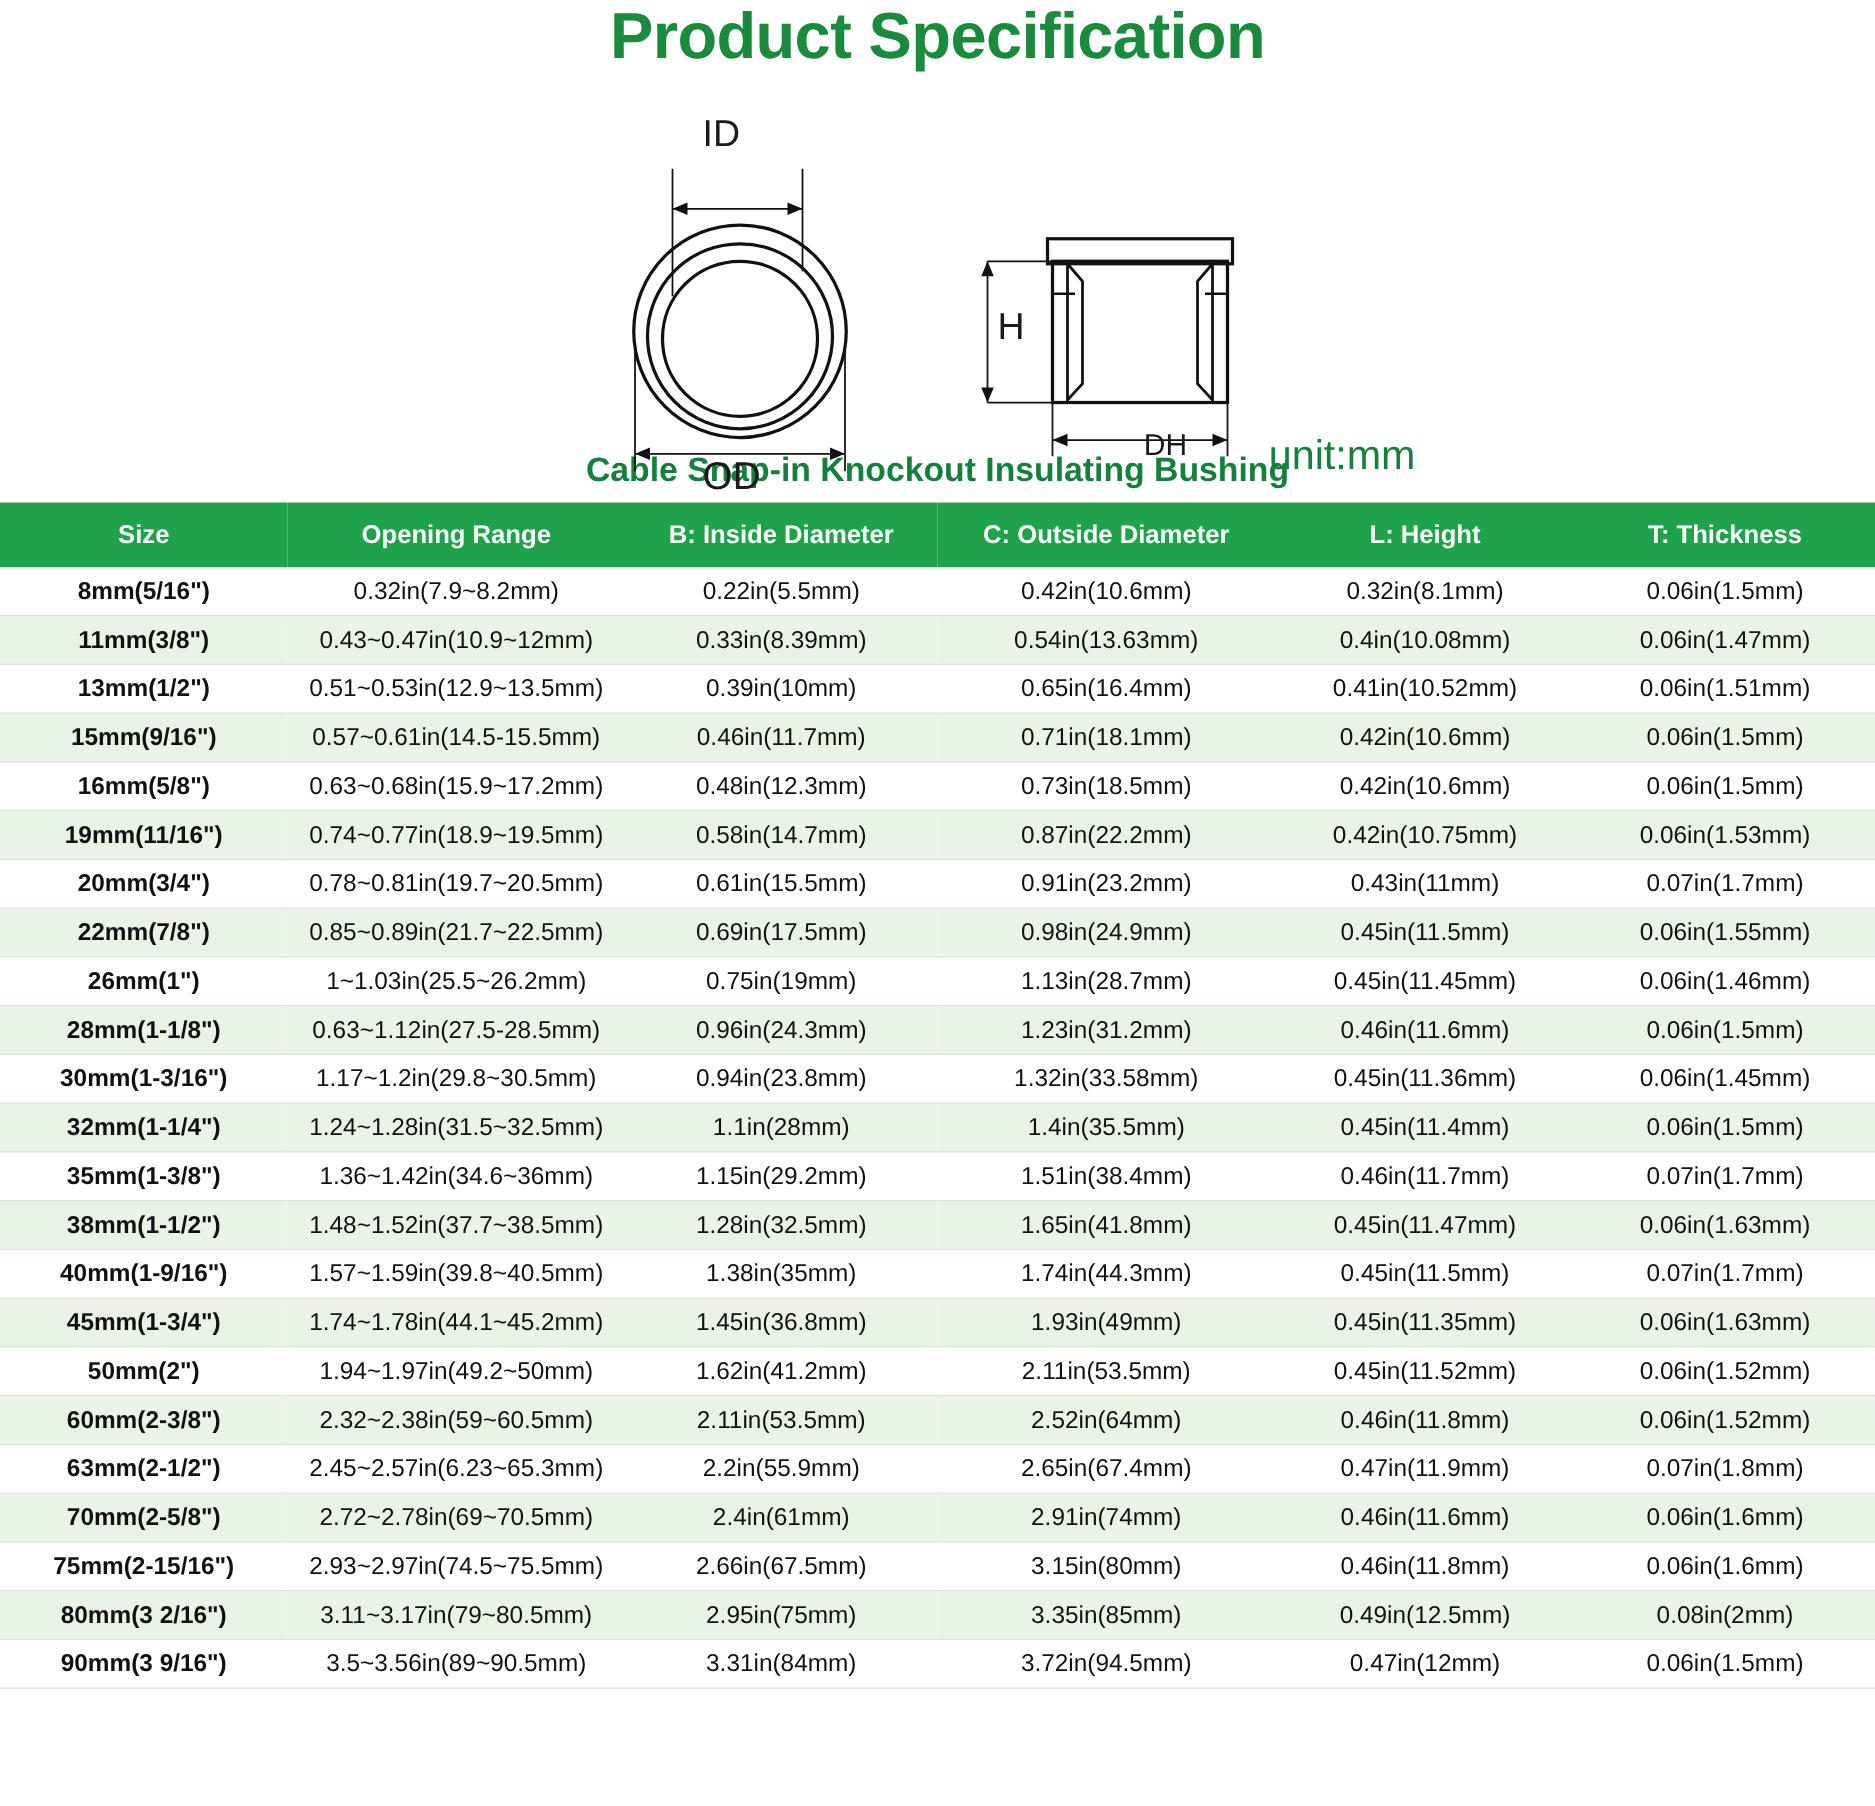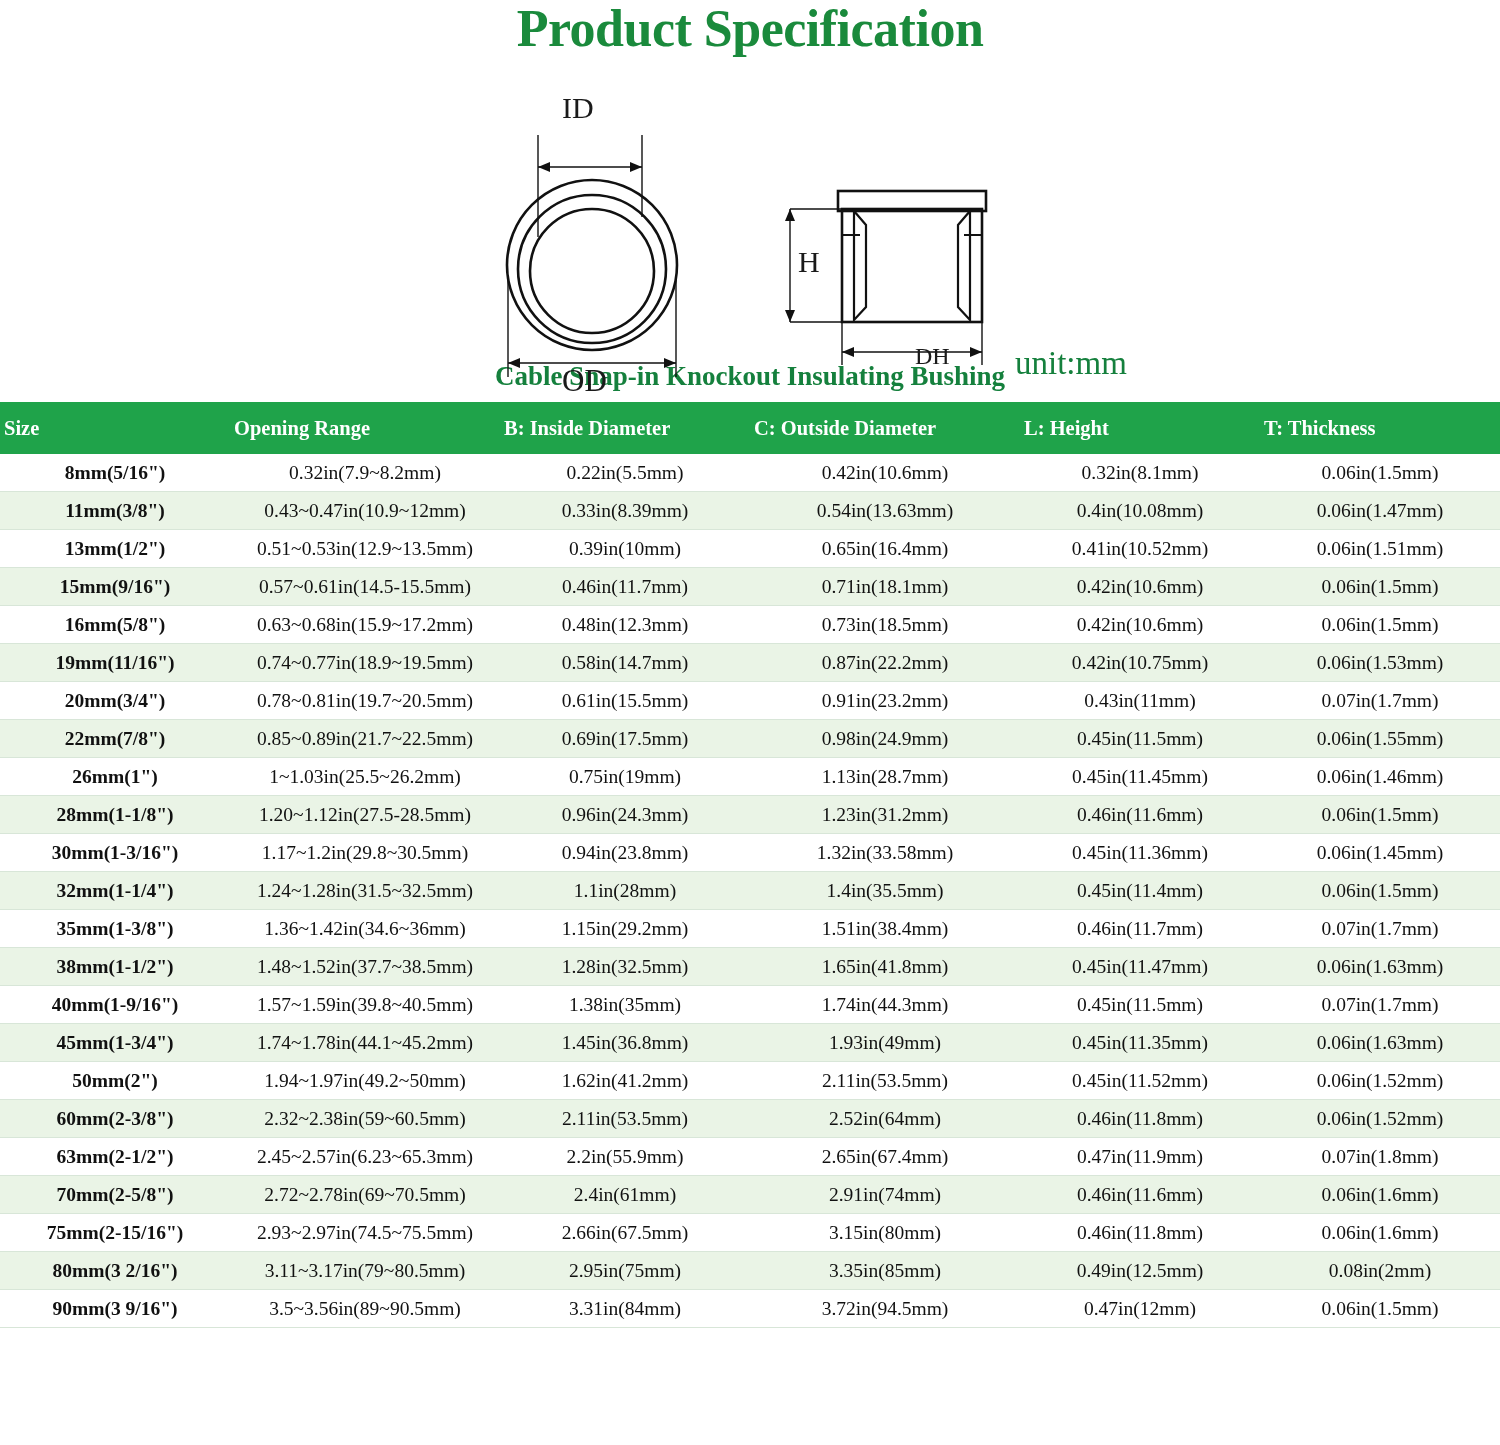--- a/index.html
+++ b/index.html
@@ -11,21 +11,20 @@
     width: 1500px;
     height: 1445px;
     font-family: "Liberation Sans", sans-serif;
     color: #1a1a1a;
     overflow: hidden;
   }
   .page {
     position: relative;
     width: 1500px;
     height: 1445px;
-    font-family: Liberation Serif, serif;
   }
   .title {
     text-align: center;
     color: #1a8a3c;
     font-size: 52px;
     font-weight: bold;
     letter-spacing: -0.5px;
     padding-top: 2px;
     line-height: 1.05;
   }
@@ -64,21 +63,21 @@
     border-collapse: collapse;
     width: 1500px;
     table-layout: fixed;
   }
   table.spec thead th {
     background: #1fa34a;
     color: #ffffff;
     font-size: 20.5px;
     font-weight: bold;
     padding: 14px 4px;
-    text-align: left;
+    text-align: center;
     line-height: 1.2;
     border: none;
   }
   table.spec tbody td {
     font-size: 19.5px;
     text-align: center;
     padding: 7.5px 3px;
     border-bottom: 1px solid #d8e6d8;
     color: #111111;
     white-space: nowrap;
@@ -250,21 +249,21 @@
         <tr>
           <td class="size-cell">26mm(1")</td>
           <td>1~1.03in(25.5~26.2mm)</td>
           <td>0.75in(19mm)</td>
           <td>1.13in(28.7mm)</td>
           <td>0.45in(11.45mm)</td>
           <td>0.06in(1.46mm)</td>
         </tr>
         <tr class="alt">
           <td class="size-cell">28mm(1-1/8")</td>
-          <td>1.20~1.12in(27.5-28.5mm)</td>
+          <td>0.63~1.12in(27.5-28.5mm)</td>
           <td>0.96in(24.3mm)</td>
           <td>1.23in(31.2mm)</td>
           <td>0.46in(11.6mm)</td>
           <td>0.06in(1.5mm)</td>
         </tr>
         <tr>
           <td class="size-cell">30mm(1-3/16")</td>
           <td>1.17~1.2in(29.8~30.5mm)</td>
           <td>0.94in(23.8mm)</td>
           <td>1.32in(33.58mm)</td>

